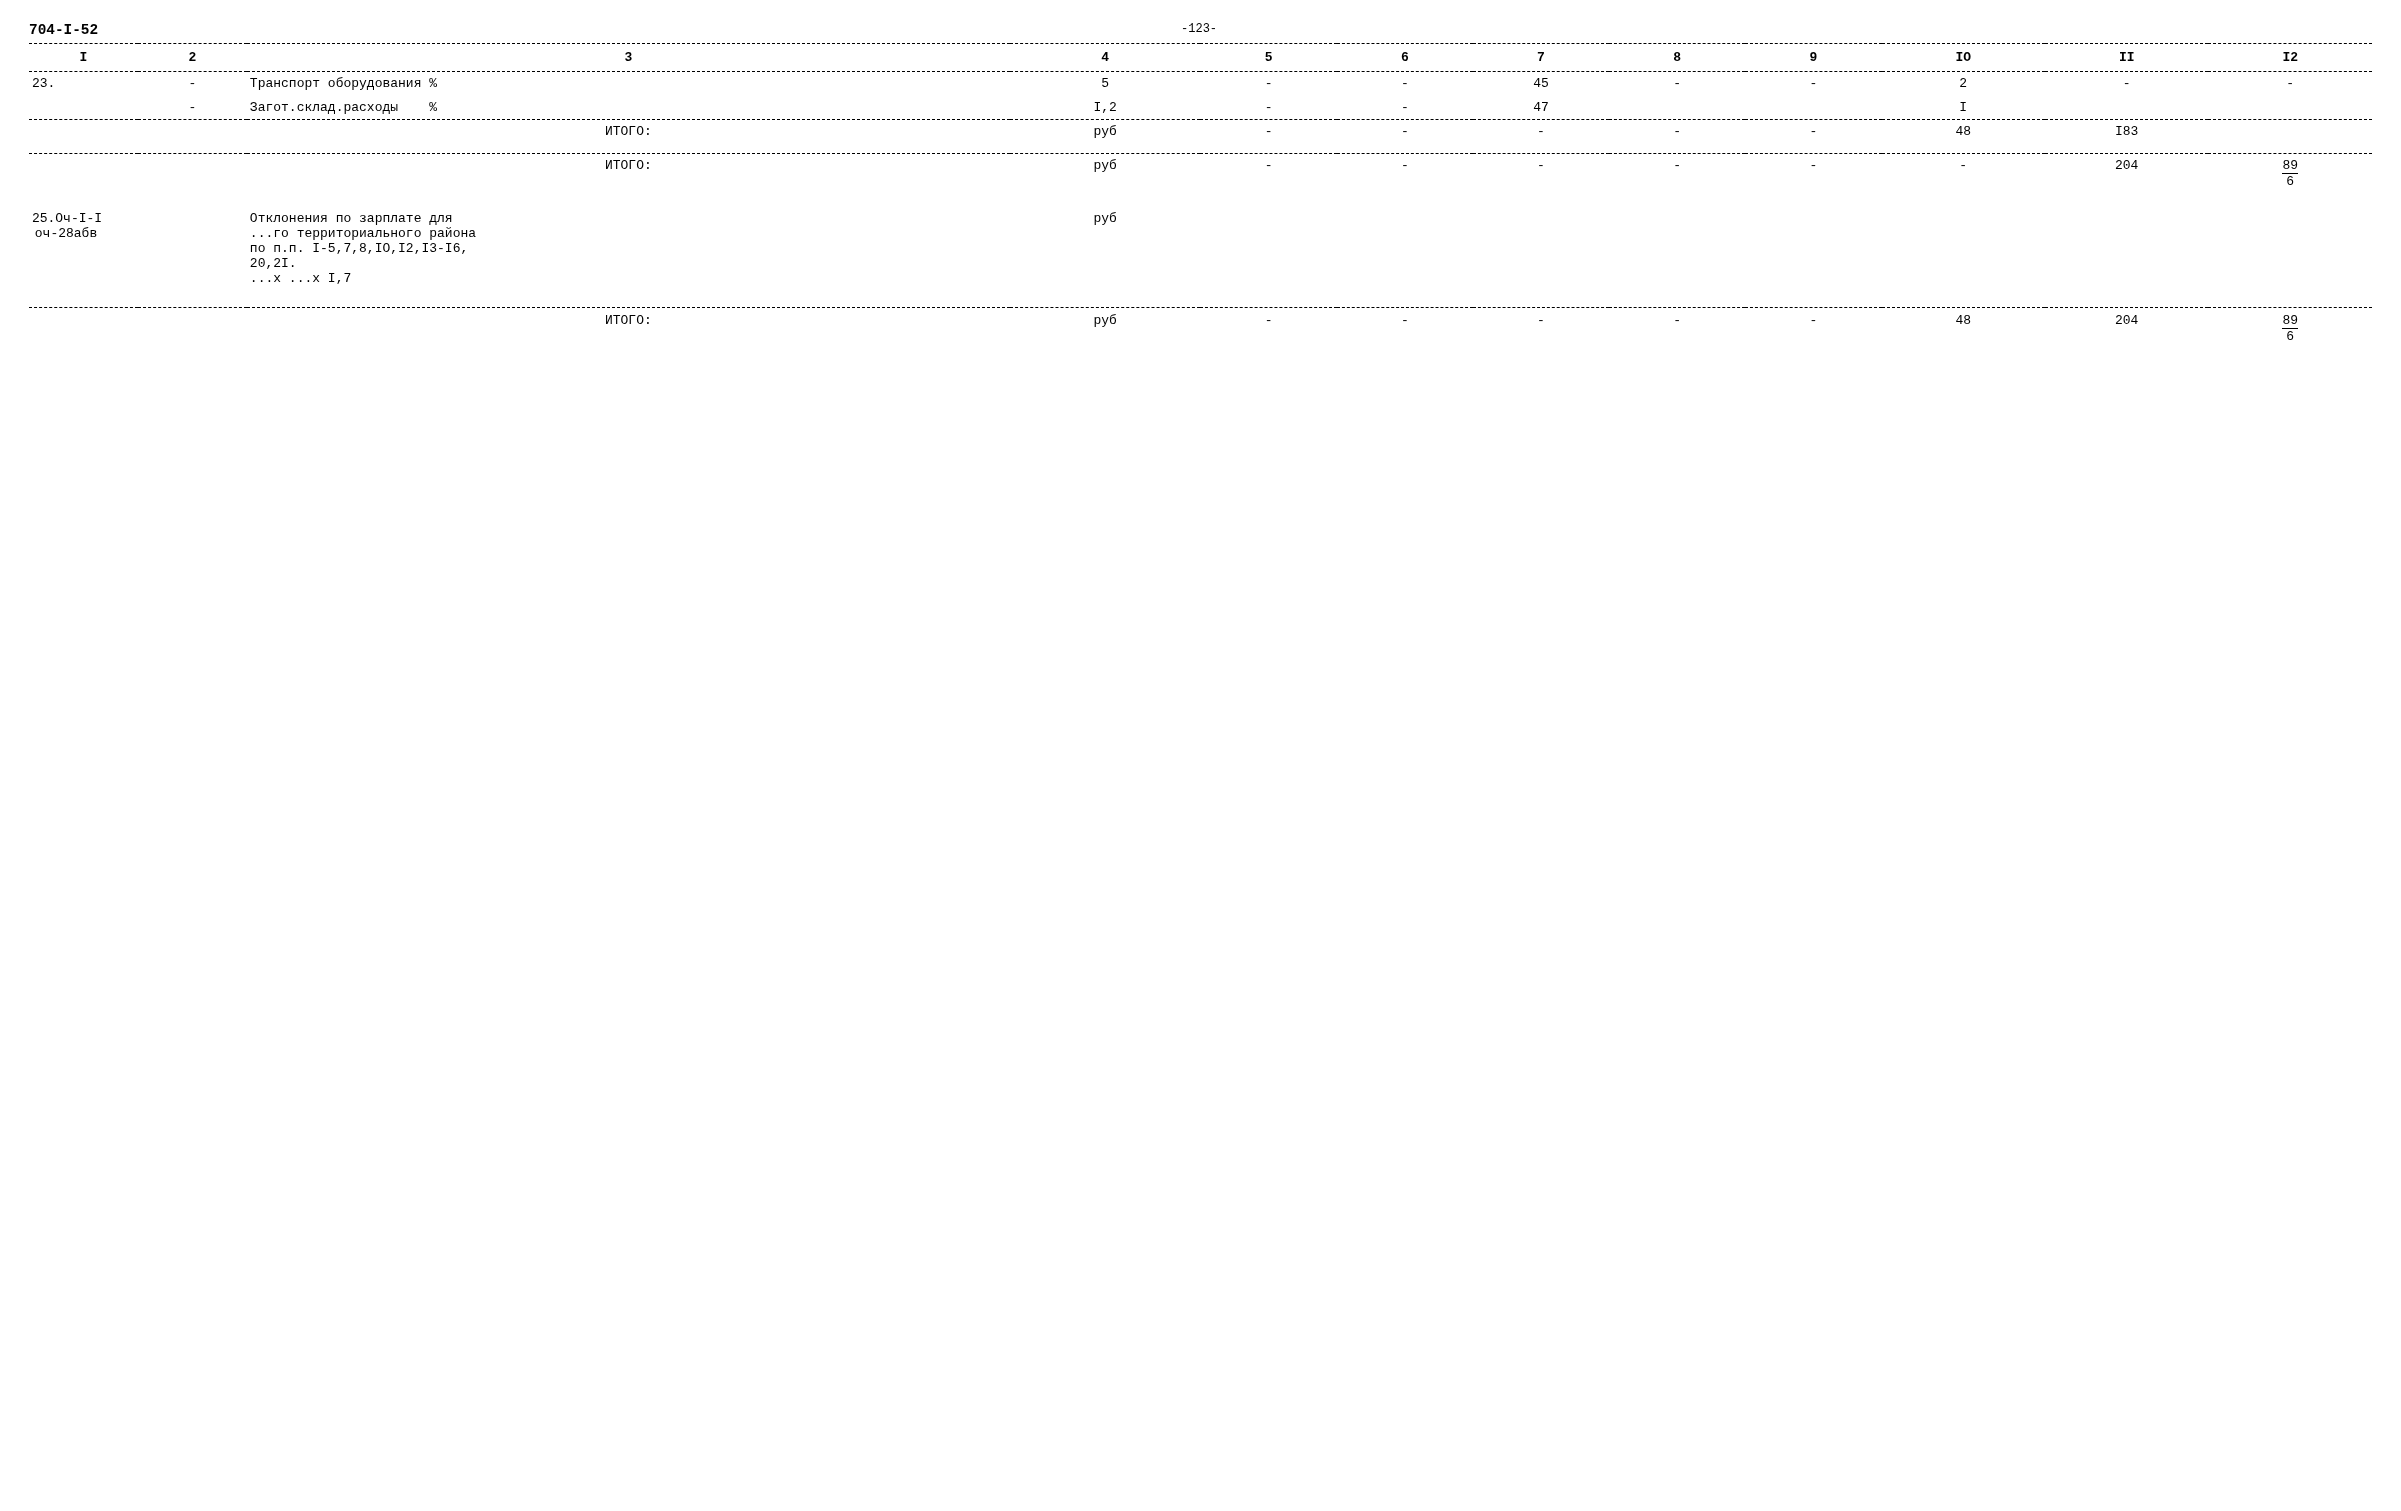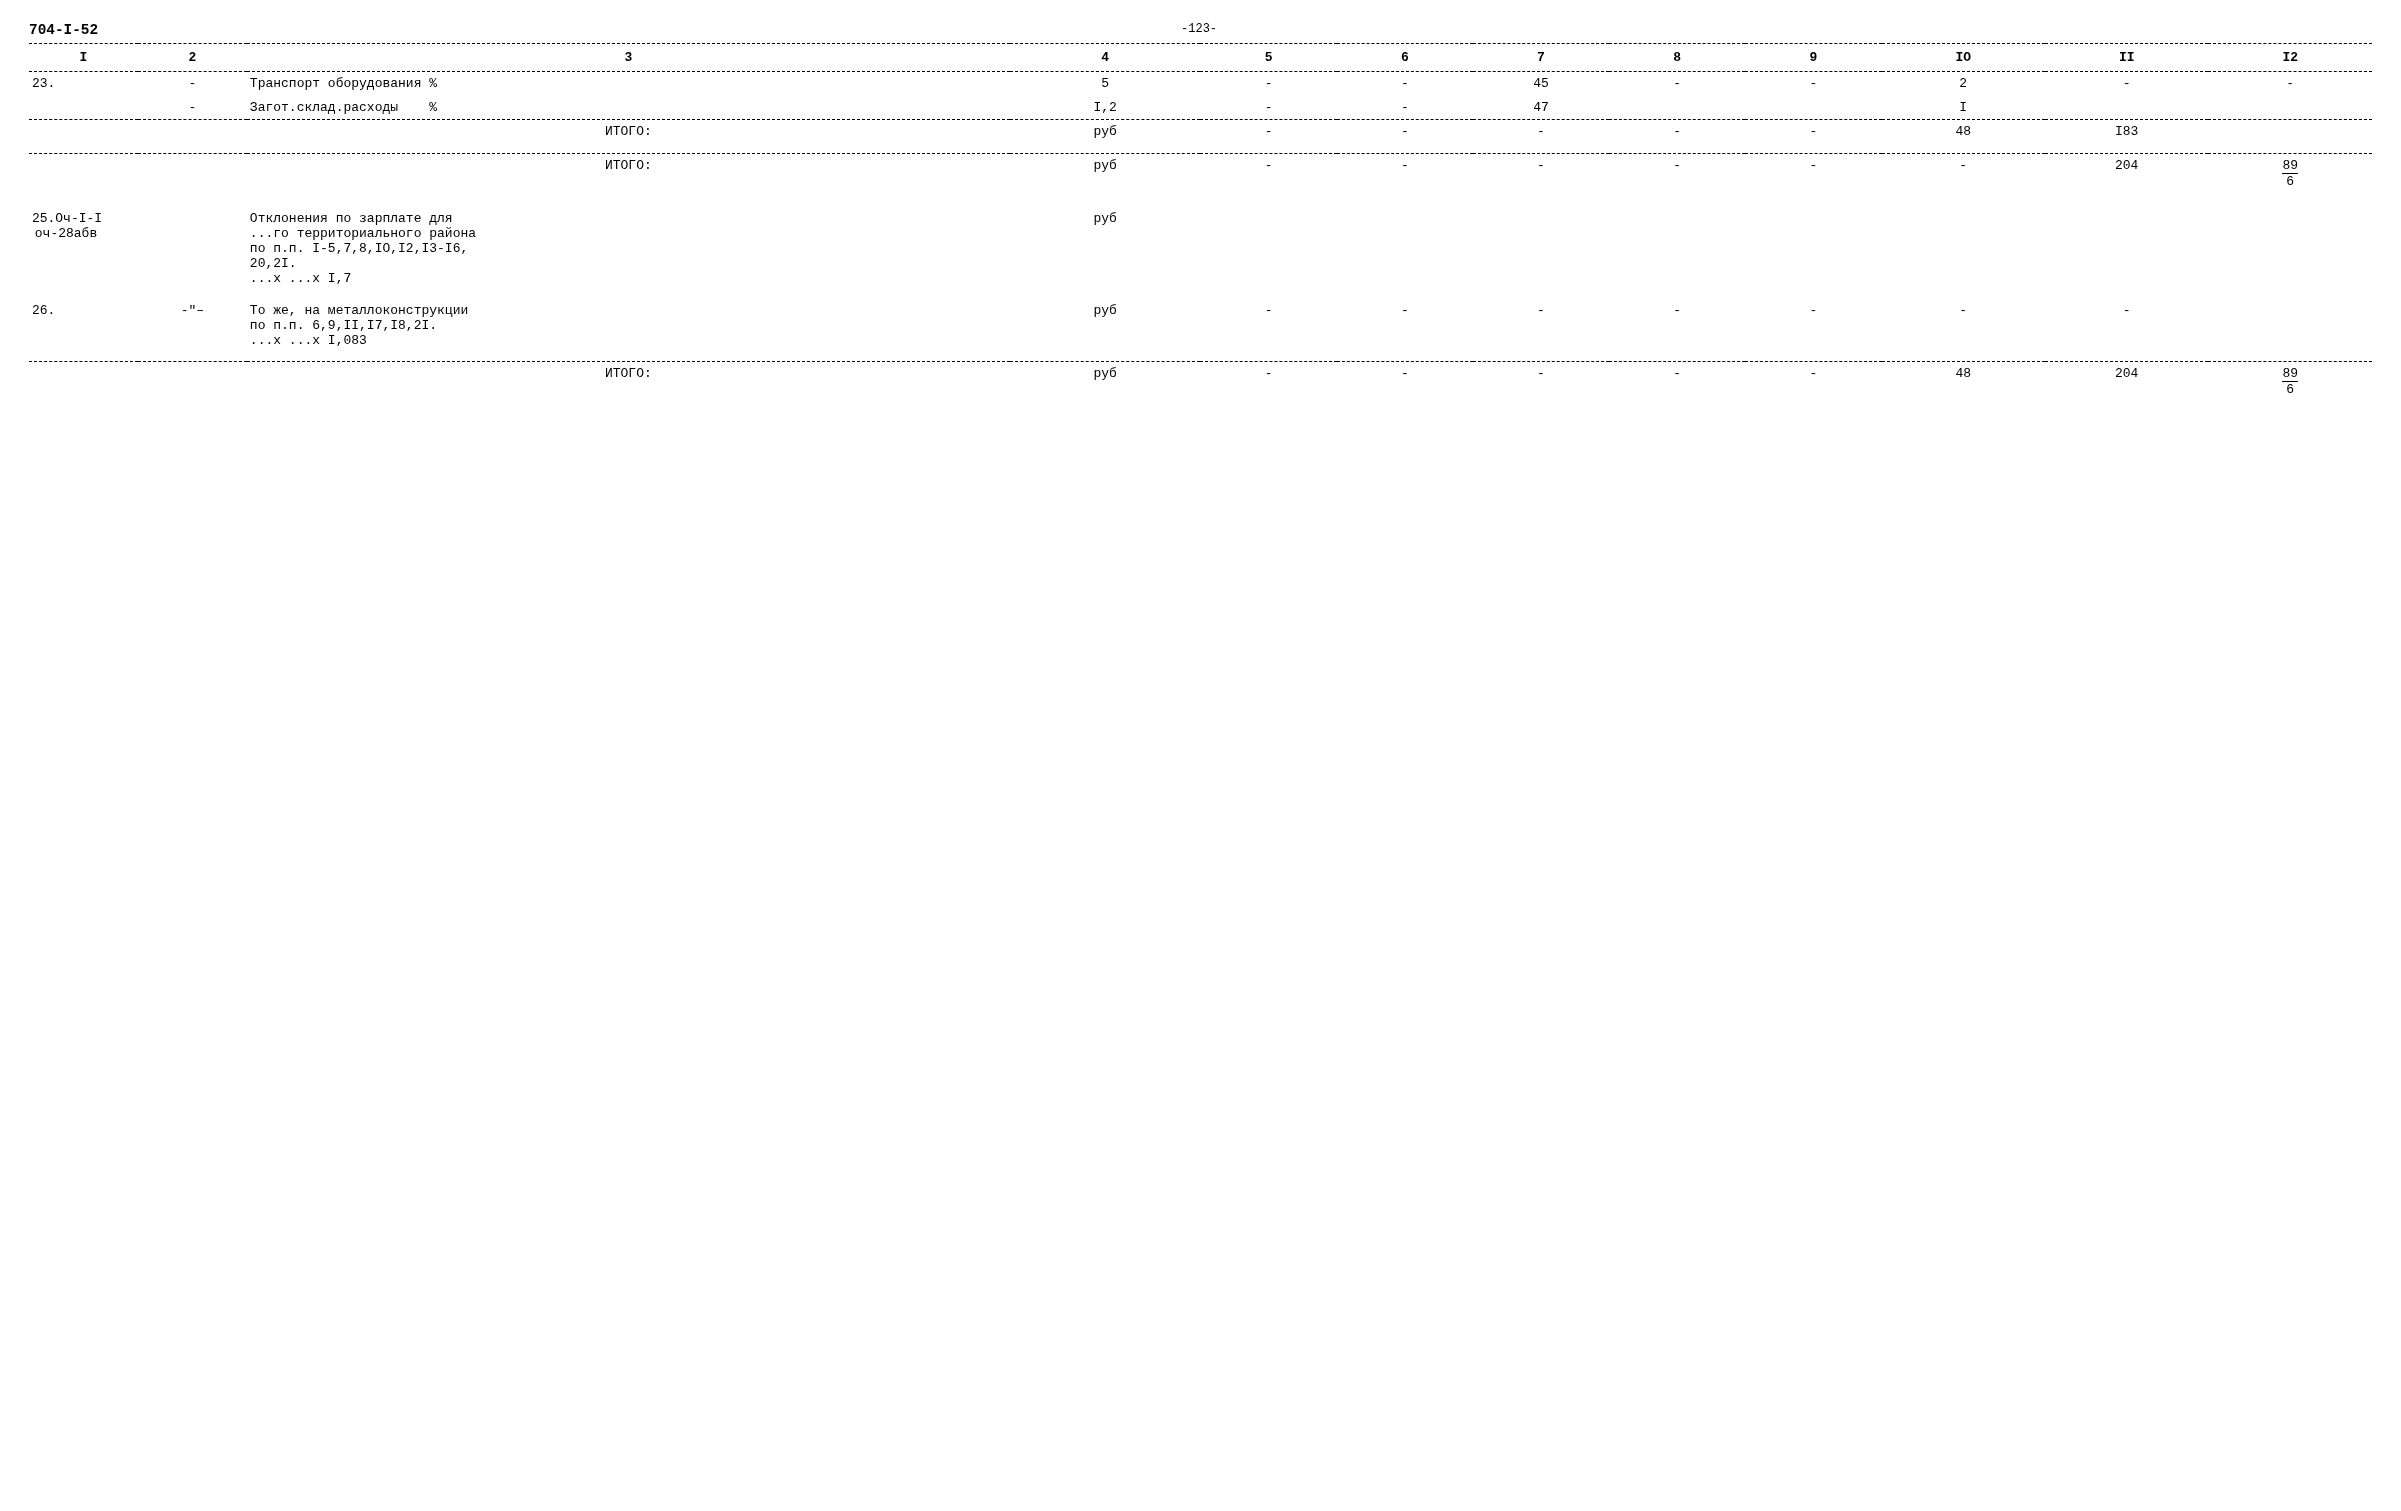--- a/index.html
+++ b/index.html
@@ -243,38 +243,20 @@
         <td></td>
         <td></td>
         <td></td>
         <td></td>
       </tr>
 
       <tr>
         <td colspan="12" style="height:7.2px;"></td>
       </tr>
 
-      <tr>
-        <td>26.</td>
-        <td class="center">-"–</td>
-        <td>
-          То же, на металлоконструкции<br>
-          по п.п. 6,9,II,I7,I8,2I.<br>
-          ...х ...х I,083
-        </td>
-        <td class="center">руб</td>
-        <td class="center">-</td>
-        <td class="center">-</td>
-        <td class="center">-</td>
-        <td class="center">-</td>
-        <td class="center">-</td>
-        <td class="center">-</td>
-        <td class="center">-</td>
-        <td></td>
-      </tr>
 
       <tr>
         <td colspan="12" style="height:7.2px;"></td>
       </tr>
 
 
       <tr class="dashed-top itogo-row">
         <td></td>
         <td></td>
         <td class="itogo-label">ИТОГО:</td>

